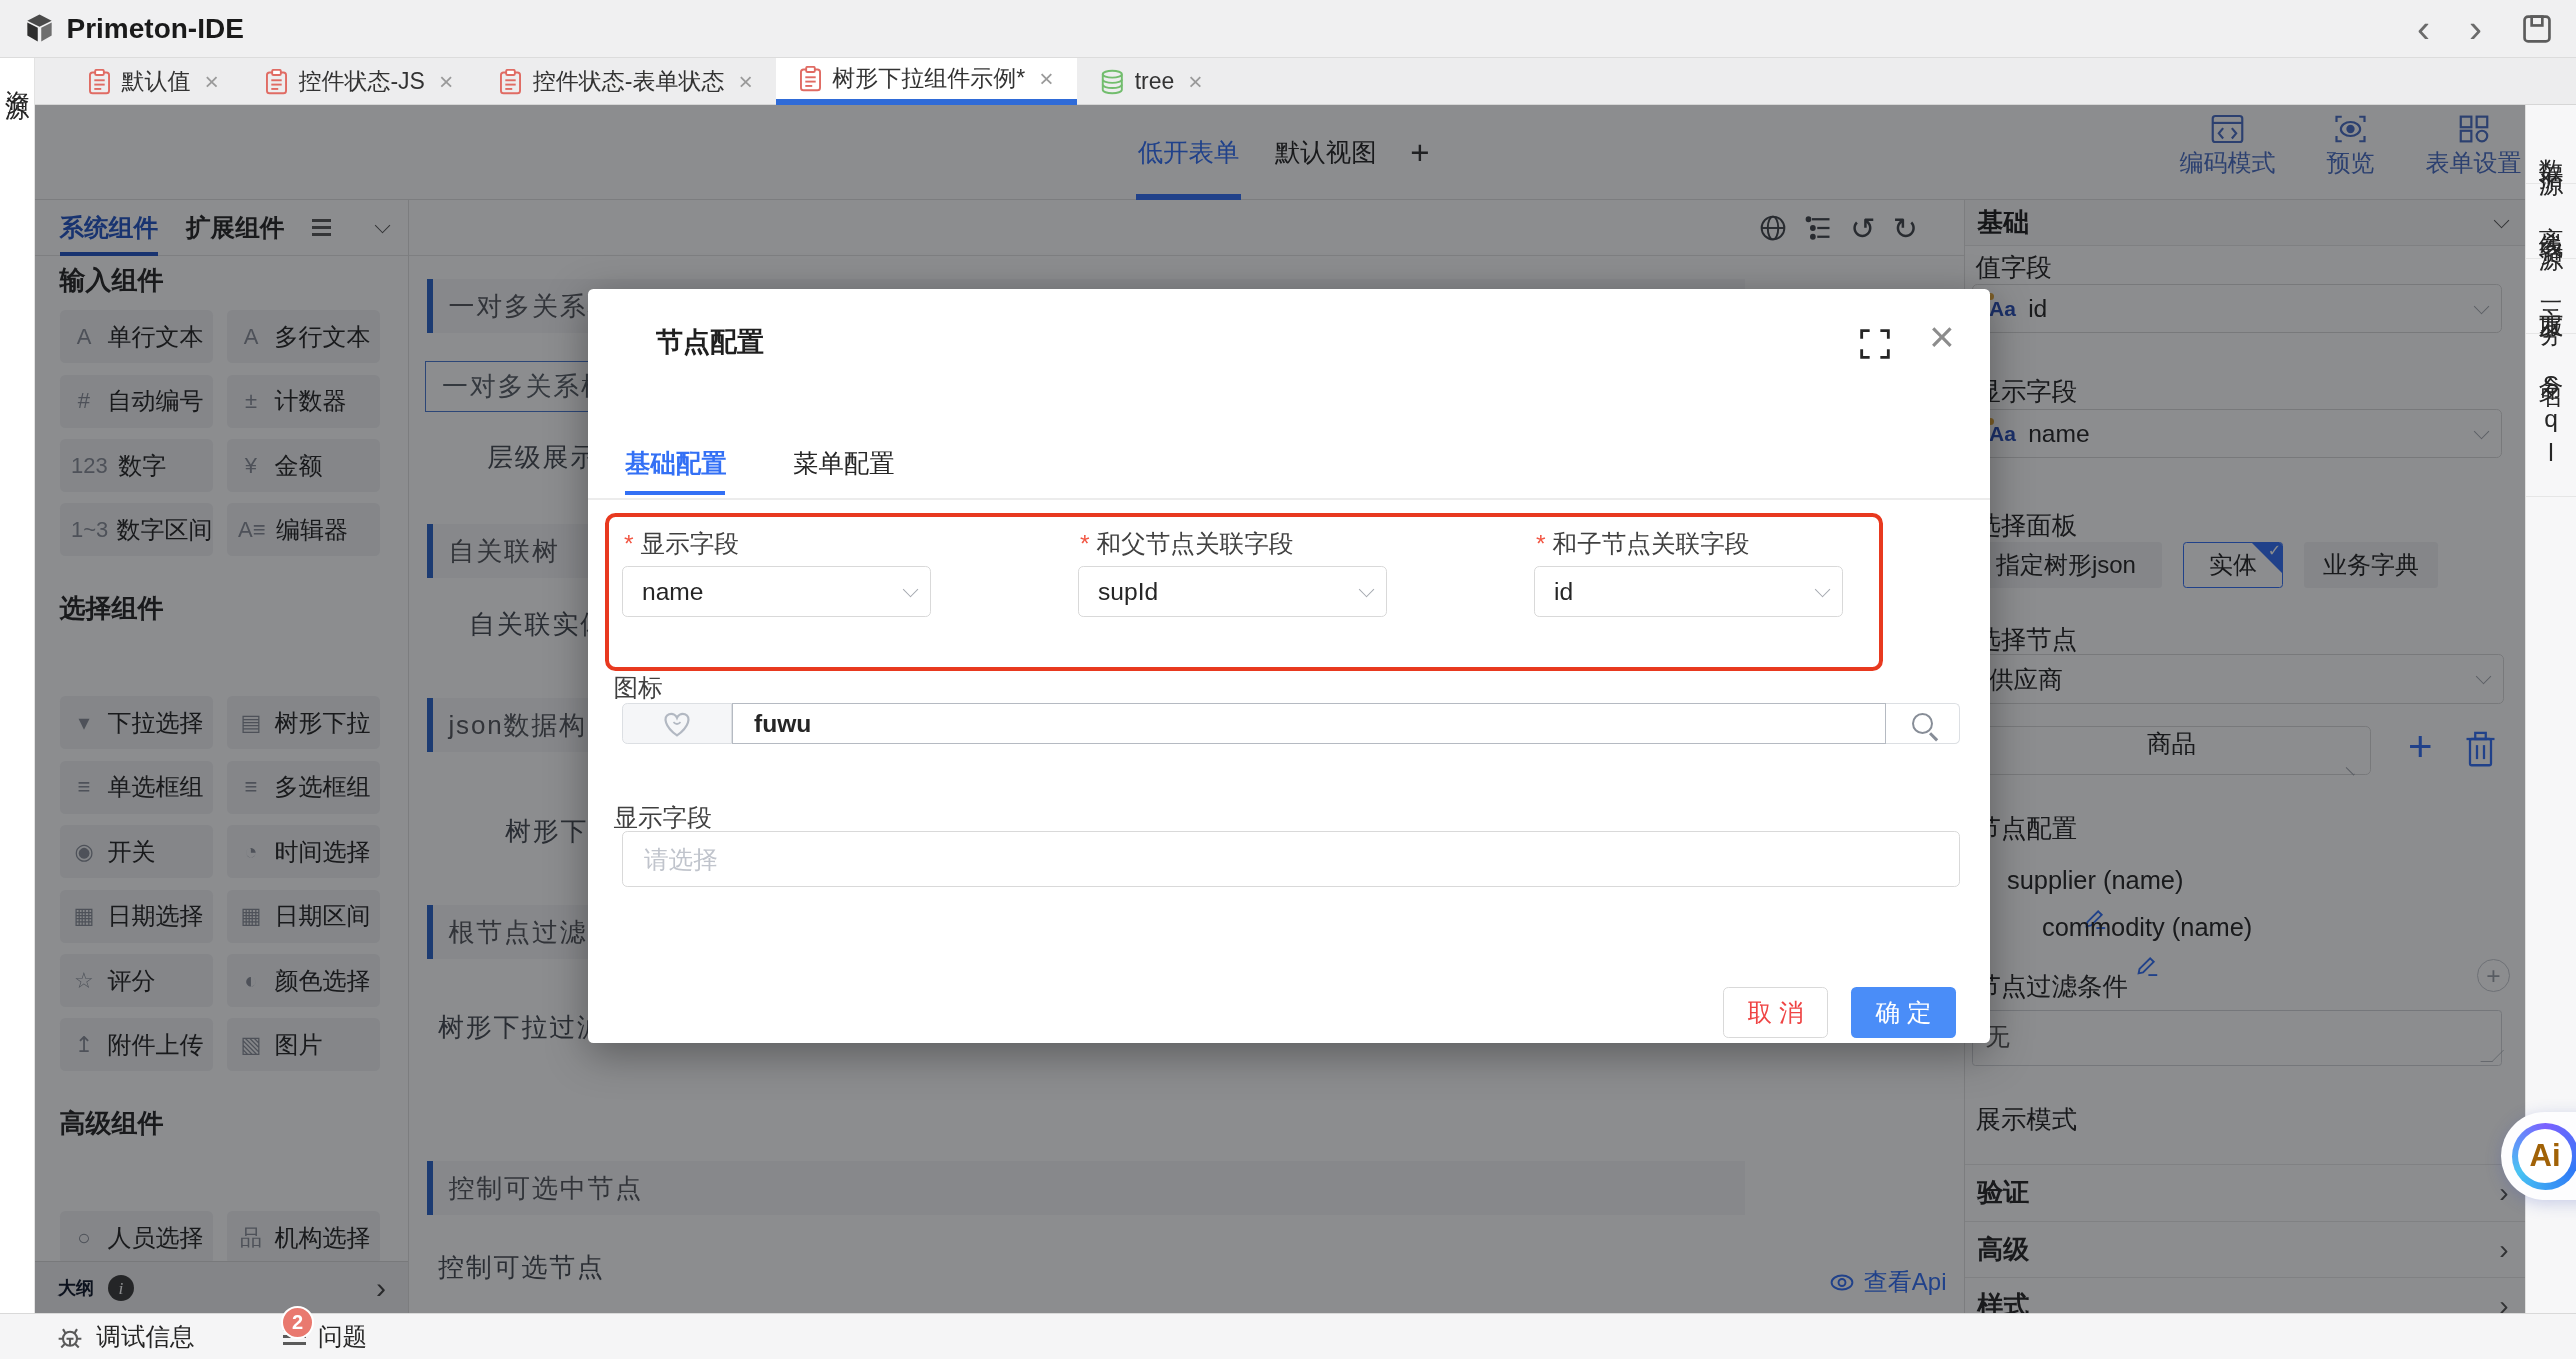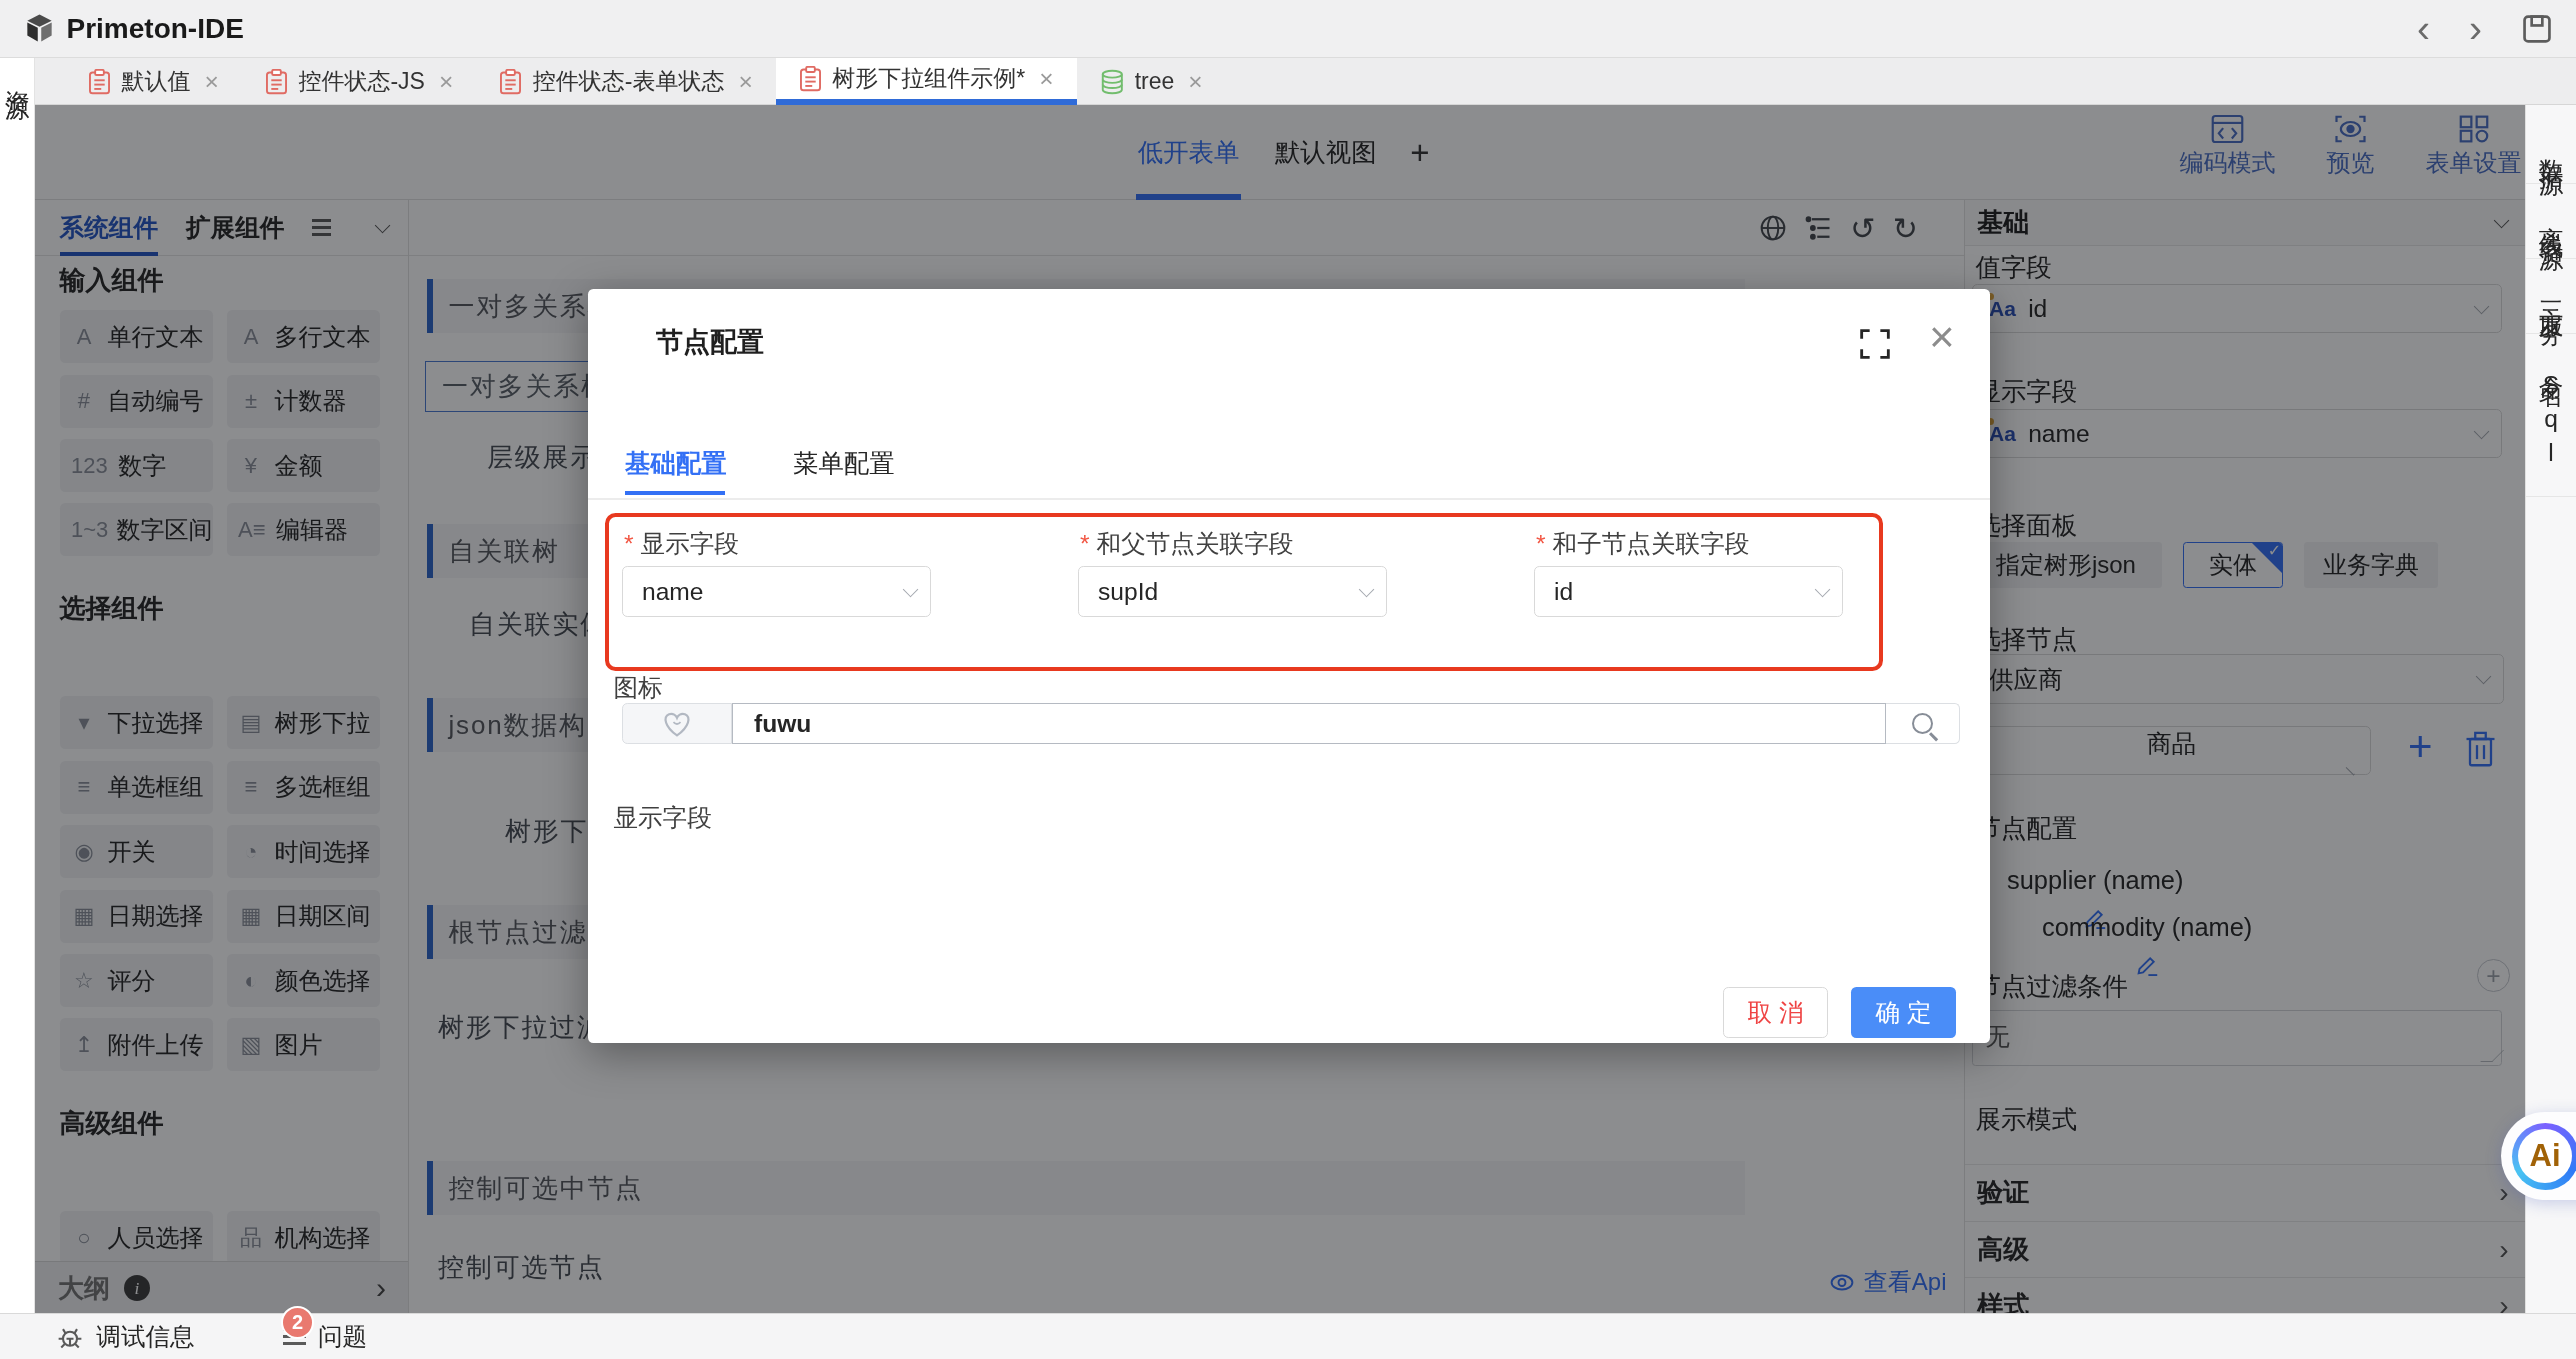--- a/index.html
+++ b/index.html
@@ -50,21 +50,21 @@
   .palette-header .chev { margin-left:auto; margin-right:23px; }
   .palette-scroll { position:absolute; left:0; top:56px; width:374px; height:1005px; overflow:hidden; }
   .pal-title { font-size:26px; font-weight:600; color:#262626; margin:35px 0 0 24.6px; }
   .pal-title:first-child { margin-top:7px; }
   .pal-grid { display:grid; grid-template-columns:153px 153px; gap:11.4px 14px; margin:12.3px 0 0 24.6px; }
   .pal-grid.wide-gap { margin-top:70px; }
   .pal-item { width:153px; height:53px; background:#f1f2f4; border-radius:5.3px; display:flex; align-items:center; padding-left:11.4px; gap:10.5px; }
   .pal-ico { color:#8a8f99; font-size:22px; min-width:26px; text-align:center; }
   .pal-lbl { font-size:24px; color:#262626; white-space:nowrap; }
   .outline-row { position:absolute; left:0; top:1061px; width:374px; height:53px; background:#f0f0f1; border-top:0.9px solid #d9d9d9; display:flex; align-items:center; padding:0 23px; gap:14px; }
-  .outline-lbl { font-size:26px; font-weight:600; color:#737373; }
+  .outline-lbl { font-size:18px; font-weight:600; color:#0f172a; }
   .info-dot { width:26px; height:26px; border-radius:50%; background:#3c3c3c; color:#fff; font-size:17.5px; font-style:italic; font-family:"Liberation Serif",serif; display:flex; align-items:center; justify-content:center; }
   .outline-row .arr { margin-left:auto; font-size:30px; color:#444; }
 
   
   .canvas { position:absolute; left:374px; top:0; width:1555px; height:1114px; }
   .canvas-toolbar { position:absolute; left:0; top:0; width:1555px; height:56px; border-bottom:0.9px solid #e4e4e4; }
   .canvas-icons { position:absolute; right:46px; top:10.5px; display:flex; gap:17.5px; align-items:center; color:#43474d; font-size:30px; }
   .canvas-content { position:absolute; left:0; top:56px; width:1555px; height:1057px; background:#fff; }
   .c-strip { position:absolute; left:17.5px; width:1318px; height:54px; background:#f5f6f8; border-left:6.1px solid #2c64c8; display:flex; align-items:center; padding-left:16px; font-size:26px; color:#55585e; letter-spacing:1.8px; }
   .c-selected { position:absolute; left:16px; width:789px; height:51px; background:#fff; border:1.8px solid #4a7ad2; display:flex; align-items:center; padding-left:16px; font-size:26px; color:#5a6068; letter-spacing:1.8px; }
@@ -608,20 +608,23 @@
       </div>
       <div class="ig-input">
           <span>fuwu</span>
         </div>
       <div class="ig-suffix">
           <span class="mag"></span>
         </div>
     </div>
 
     <div class="m-lbl" style="left:25.4px; top:512px;">显示字段</div>
+    <div class="m-input">
+        <span>请选择</span>
+      </div>
 
     <div class="m-btn cancel">取 消</div>
     <div class="m-btn ok">确 定</div>
   </div>
 
   <div class="ai-pill">
     <div class="ai-ring">
       <div class="ai-core">Ai</div>
     </div>
   </div>

